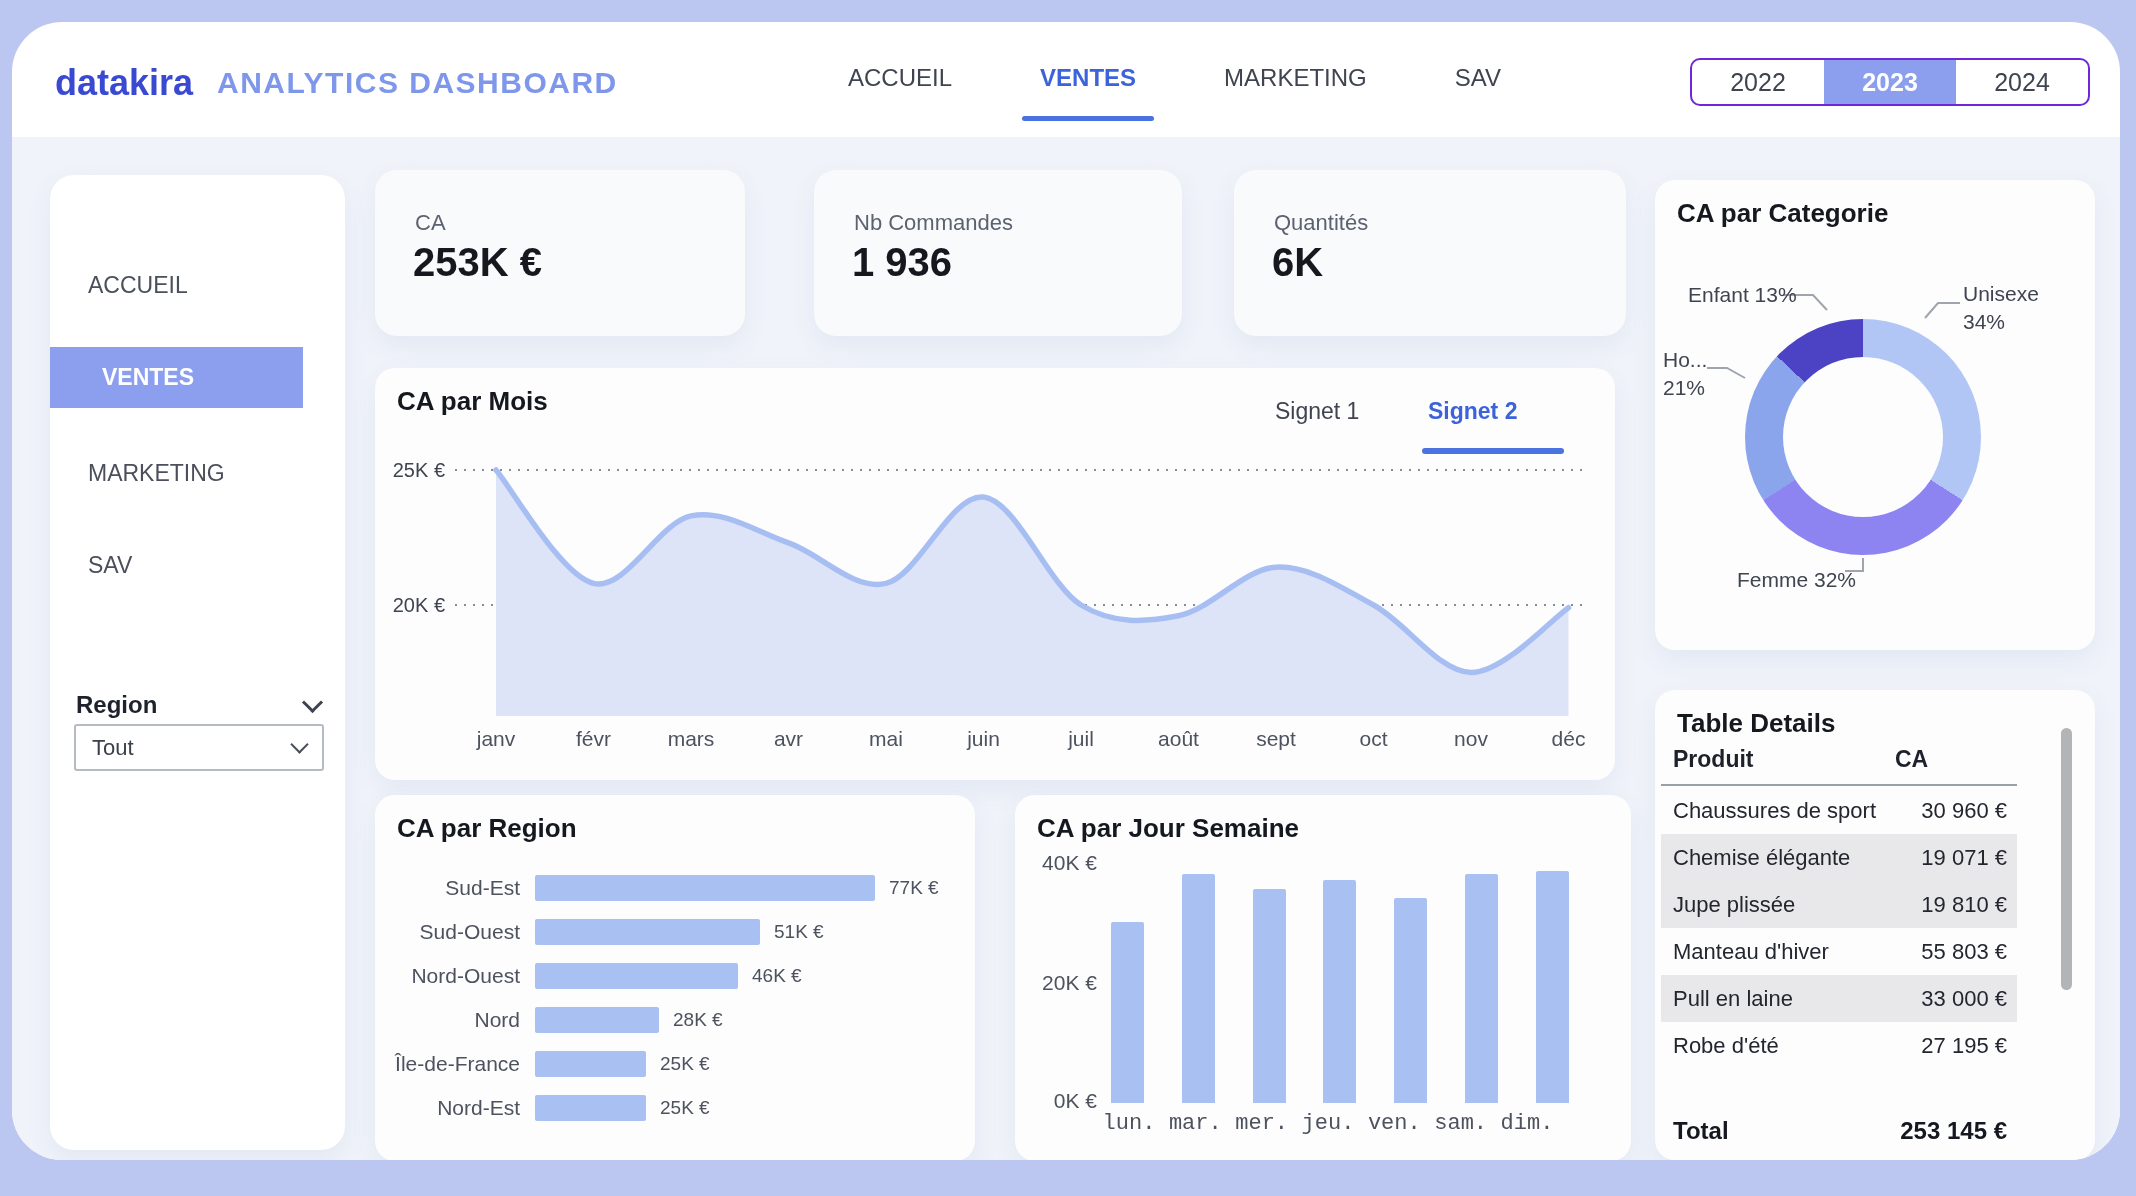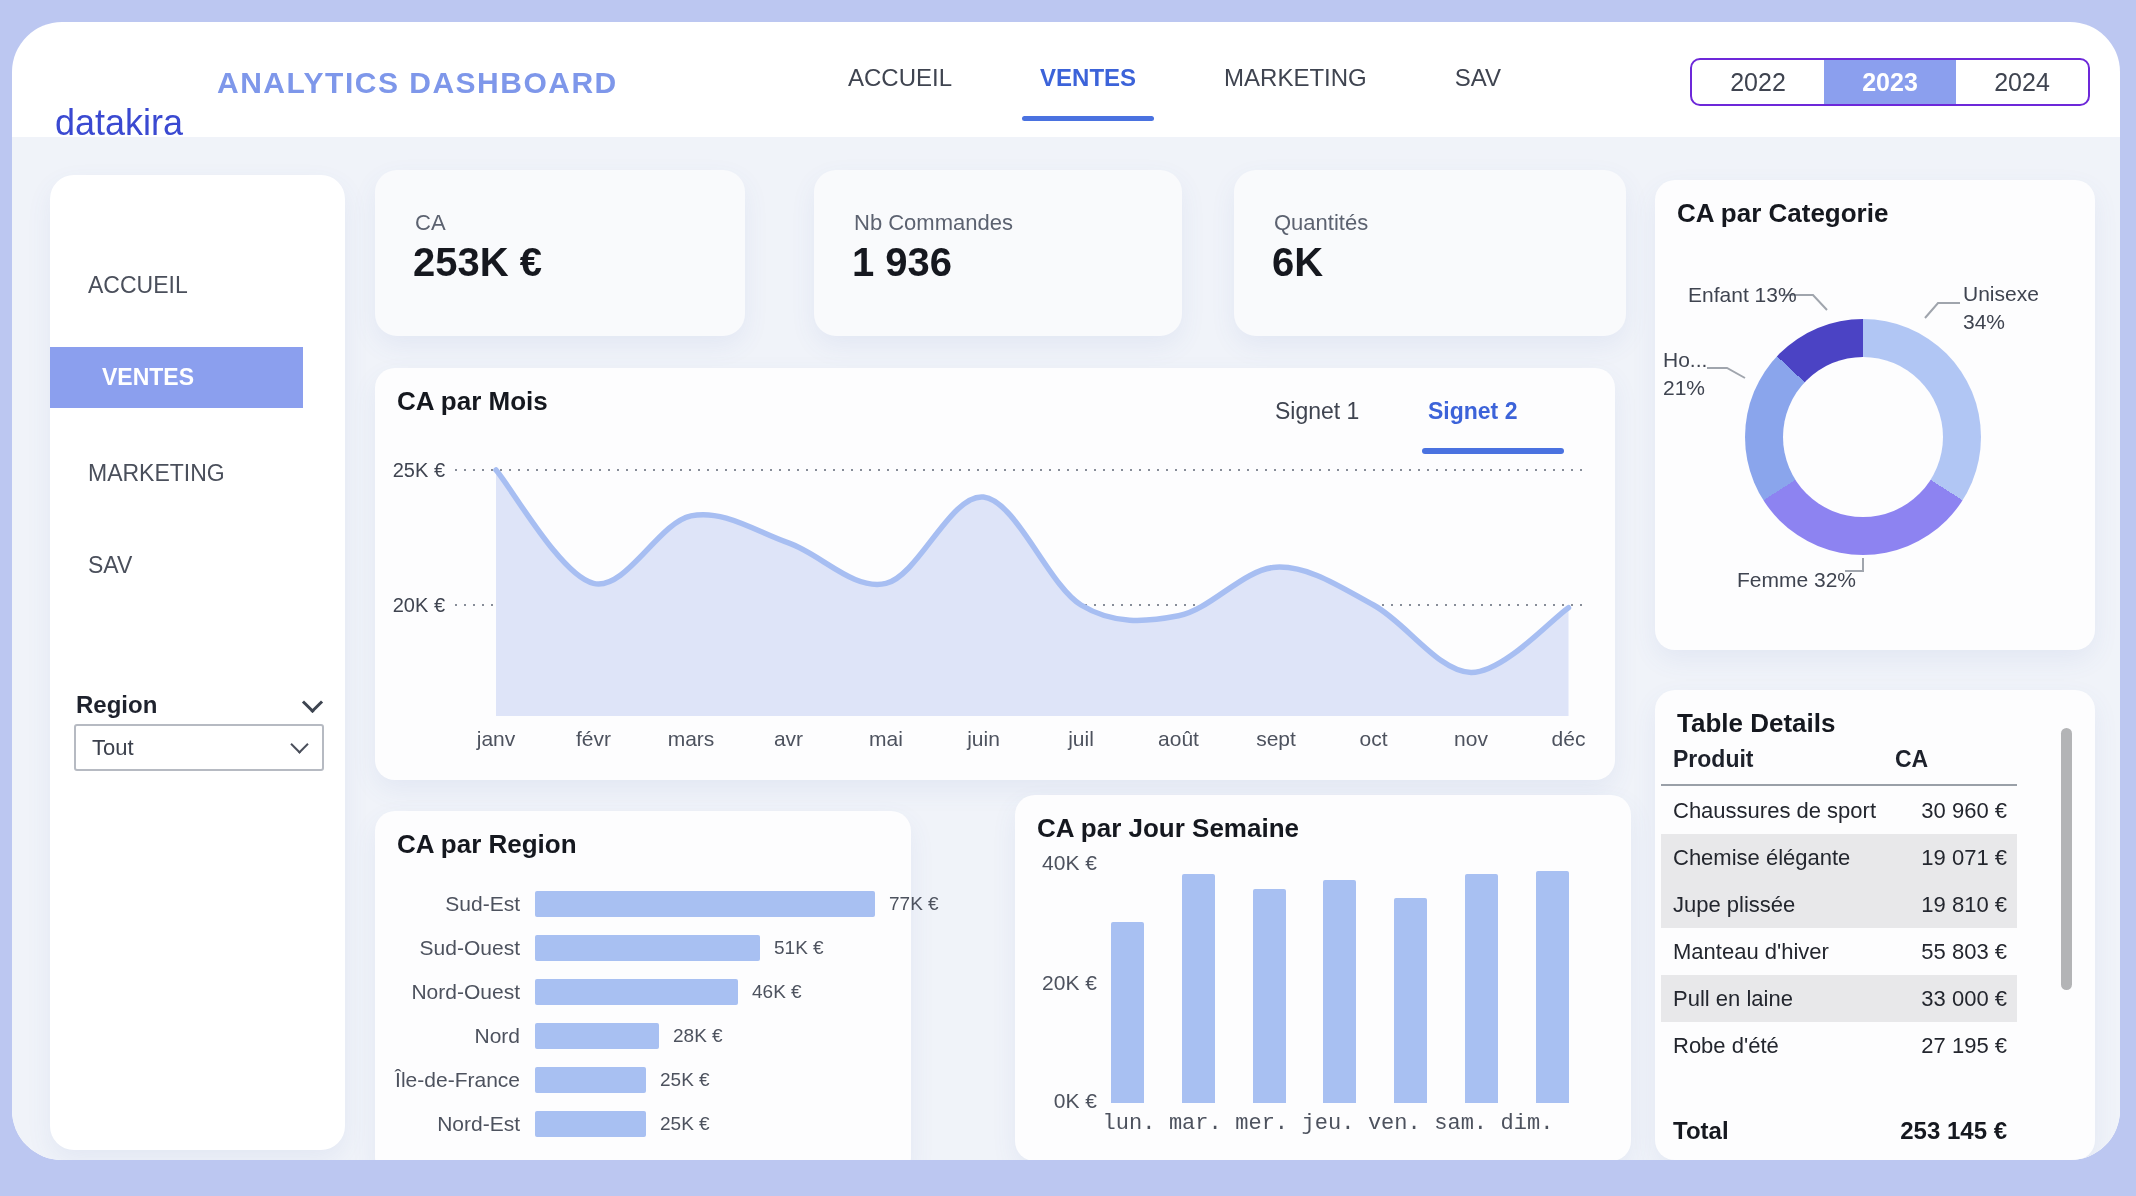--- a/index.html
+++ b/index.html
@@ -4,21 +4,21 @@
 <style>
   * { margin:0; padding:0; box-sizing:border-box; }
   html,body { width:2136px; height:1196px; }
   body { background:#bcc7f1; font-family:"Liberation Sans",sans-serif; position:relative; overflow:hidden;
          -webkit-font-smoothing:antialiased; }
   .app { position:absolute; left:12px; top:22px; width:2108px; bottom:36px; background:#ffffff;
          border-radius:50px; overflow:hidden; }
   .content-bg { position:absolute; left:0; top:115px; right:0; bottom:0; background:#f0f3f9; }
 
   
-  .logo { position:absolute; left:43px; top:40px; font-size:36px; font-weight:normal; color:#3a49d1;margin-top:40px; }
+  .logo { position:absolute; left:43px; top:40px; font-size:36px; font-weight:bold; color:#3a49d1; }
   .app-title { position:absolute; left:205px; top:44px; font-size:30px; font-weight:bold; color:#7e97ea; letter-spacing:1.5px; }
   .nav { position:absolute; left:830px; top:0; height:112px; display:flex; align-items:center; gap:76px; }
   .nav-item { font-size:24px; color:#3f4450; position:relative; height:112px; display:flex; align-items:center; padding:0 6px; cursor:pointer; }
   .nav-item.active { color:#3c63d9; font-weight:bold; }
   .nav-item.active::after { content:""; position:absolute; left:-12px; right:-12px; bottom:13px; height:5px; background:#4a72e0; border-radius:3px; }
   .years { position:absolute; left:1678px; top:36px; width:400px; height:48px; border:2px solid #6d28d9; border-radius:10px; background:#fff; display:flex; overflow:hidden; }
   .year { flex:1; display:flex; align-items:center; justify-content:center; font-size:25px; color:#3f4450; cursor:pointer; }
   .year.active { background:#8b9fee; color:#fff; font-weight:bold; }
 
   .card { position:absolute; background:#fdfdfe; border-radius:20px; box-shadow:0 10px 26px rgba(80,100,180,0.08); }
@@ -173,21 +173,21 @@
     </svg>
     <div class="donut" id="donut" style="background: conic-gradient(rgb(177, 198, 244) 0%, rgb(177, 198, 244) 34%, rgb(141, 131, 241) 34%, rgb(141, 131, 241) 66%, rgb(138, 165, 236) 66%, rgb(138, 165, 236) 87%, rgb(75, 67, 196) 87%, rgb(75, 67, 196) 100%);">
       <div class="donut-hole"></div>
     </div>
     <div class="donut-label" style="left:33px; top:101px;"><span id="lbl-enfant">Enfant 13%</span></div>
     <div class="donut-label" style="left:308px; top:100px;"><span id="lbl-unisexe">Unisexe</span><br><span id="lbl-unisexe-pct">34%</span></div>
     <div class="donut-label" style="left:8px; top:166px;"><span id="lbl-homme">Ho...</span><br><span id="lbl-homme-pct">21%</span></div>
     <div class="donut-label" style="left:82px; top:386px;"><span id="lbl-femme">Femme 32%</span></div>
   </div>
 
-  <div class="card" id="card-region" style="left:363px; top:773px; width:536px; height:366px;margin-top:16px;">
+  <div class="card" id="card-region" style="left:363px; top:773px; width:600px; height:366px;">
     <div class="card-title">CA par Region</div>
     <div class="rbar-rows" id="rbar-rows">
         <div class="rbar-row">
           <div class="rbar-label">Sud-Est</div>
           <div class="rbar" style="width: 340px; background: rgb(168, 192, 242);"></div>
           <div class="rbar-value">77K €</div>
         </div>
         <div class="rbar-row">
           <div class="rbar-label">Sud-Ouest</div>
           <div class="rbar" style="width: 225px; background: rgb(168, 192, 242);"></div>

